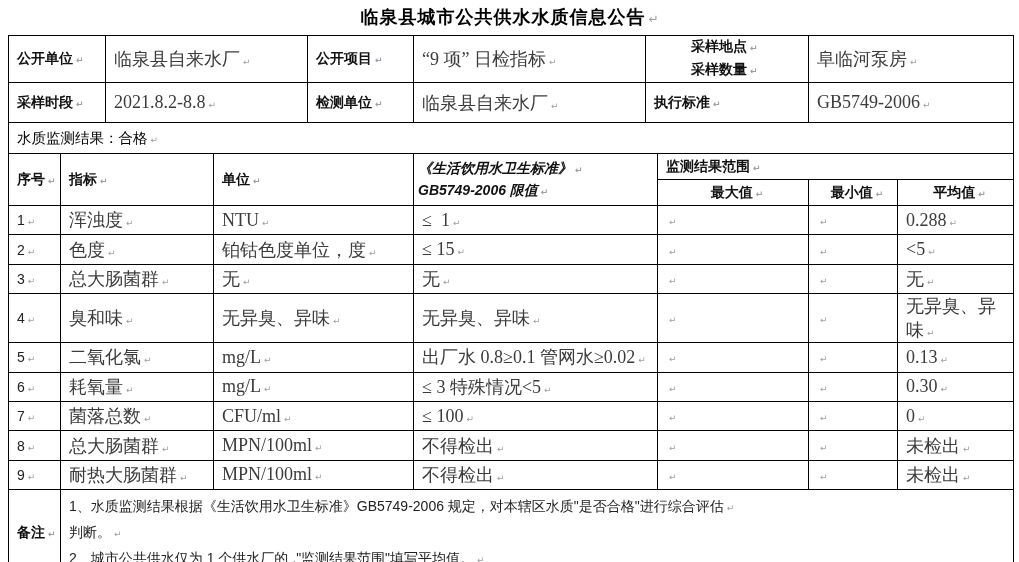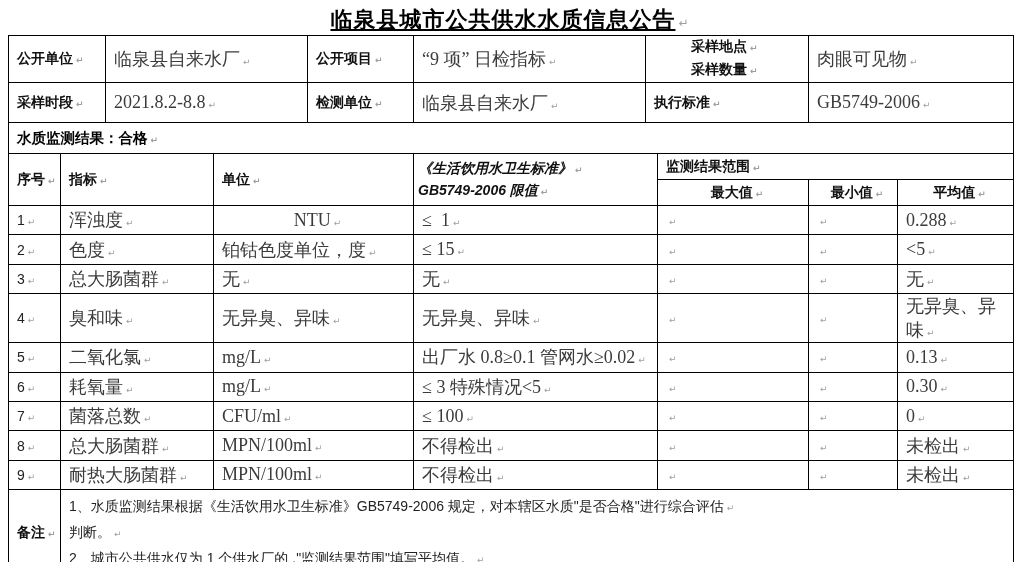--- a/index.html
+++ b/index.html
@@ -6,21 +6,21 @@
   body{
     width:1019px;height:562px;overflow:hidden;
     font-family:"Liberation Sans", sans-serif;
     color:#1a1a1a;
     -webkit-font-smoothing:antialiased;
   }
   .title-wrap{
     width:1019px;text-align:center;padding-top:5px;height:35px;box-sizing:border-box;
   }
   .title{
-    font-size:22px;font-weight:bold;letter-spacing:1px;color:#000;text-decoration:underline;
+    font-size:18px;font-weight:bold;letter-spacing:1px;color:#000;
   }
   table{
     border-collapse:collapse;table-layout:fixed;
     width:1005px;margin-left:8px;
   }
   table + table{margin-top:-1px;}
   td{
     border:1px solid #000;
     vertical-align:middle;
     padding:0 0 0 8px;
@@ -37,29 +37,29 @@
   .pc{
     font-size:9px;color:#9aa0a6;margin-left:3px;
     font-family:"DejaVu Sans", sans-serif;
   }
   .title-pc{font-size:12px;}
   
   .info td{height:47px;}
   .info tr:nth-child(2) td{height:40px;}
   .two-line div{line-height:21px;margin-left:37px;}
   
-  .banner td{height:31px;font-weight:bold;color:#000;font-size:14.5px;}
+  .banner td{height:31px;font-weight:normal;color:#000;font-size:14.5px;}
   
   .main thead td{font-weight:bold;color:#111;}
   .main .h-top td{height:26px;}
   .main .h-sub td{height:26px;text-align:center;}
   .h-limit{text-align:left;padding:0 4px;font-weight:bold;line-height:20px;font-style:italic;}
   .h-unit{text-align:left;}
   .main tbody td{height:29.4px;}
-  .main tbody tr:first-child .c-unit{text-align:center;}
+  .main tbody tr:first-child .c-unit{}
   .pre{white-space:pre-wrap;}
   .c-no span:first-child{font-size:14px;color:#222;font-family:"Liberation Sans",sans-serif;}
   
   .remarks td{height:78px;}
   .remarks .content{padding:4px 8px;vertical-align:middle;}
   .remarks .content div{line-height:24px;font-size:14px;color:#222;}
 </style>
 </head>
 <body>
 
@@ -79,21 +79,21 @@
   <tbody>
       <tr>
     <td class="lbl"><span>公开单位</span><span class="pc">↵</span></td>
     <td><span class="val">临泉县自来水厂</span><span class="pc">↵</span></td>
     <td class="lbl"><span>公开项目</span><span class="pc">↵</span></td>
     <td><span class="val">“9 项” 日检指标</span><span class="pc">↵</span></td>
     <td class="lbl two-line">
       <div><span>采样地点</span><span class="pc">↵</span></div>
       <div><span>采样数量</span><span class="pc">↵</span></div>
     </td>
-    <td><span class="val">肉眼可见物</span><span class="pc">↵</span></td>
+    <td><span class="val">阜临河泵房</span><span class="pc">↵</span></td>
   </tr>
   <tr>
     <td class="lbl"><span>采样时段</span><span class="pc">↵</span></td>
     <td><span class="val">2021.8.2-8.8</span><span class="pc">↵</span></td>
     <td class="lbl"><span>检测单位</span><span class="pc">↵</span></td>
     <td><span class="val">临泉县自来水厂</span><span class="pc">↵</span></td>
     <td class="lbl"><span>执行标准</span><span class="pc">↵</span></td>
     <td><span class="val">GB5749-2006</span><span class="pc">↵</span></td>
   </tr>
 </tbody>

